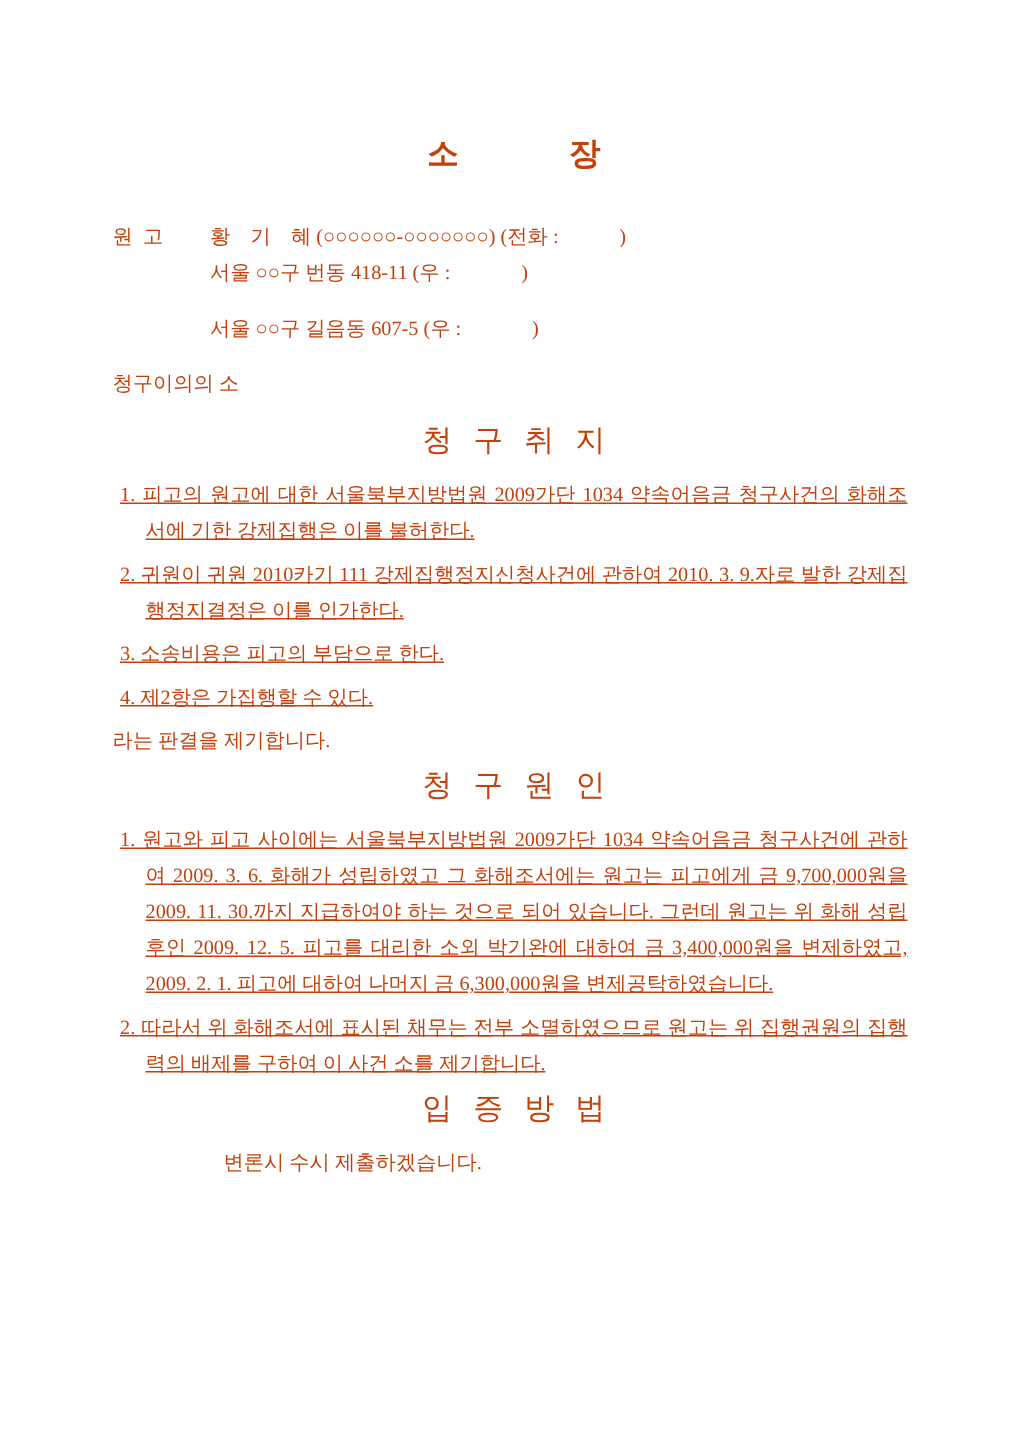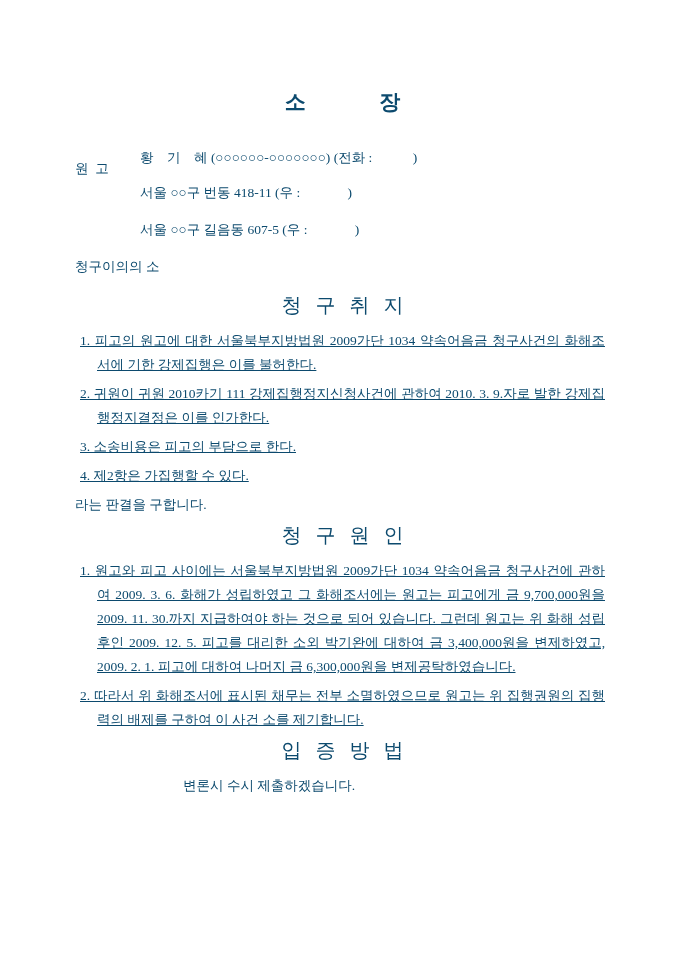--- a/index.html
+++ b/index.html
@@ -3,58 +3,58 @@
 <meta charset="utf-8">
 <style>
   html, body { margin: 0; padding: 0; background: #ffffff; }
   .page {
     position: relative;
     width: 680px;
     height: 962px;
     box-sizing: border-box;
     padding: 88px 70px 30px 75px;
     background: #ffffff;
-    color: #0c4a6e;
+    color: #c2410c;
     font-family: "Liberation Serif", "DejaVu Serif", serif;
     font-size: 13.5px;
     line-height: 24px;
     overflow: hidden;
   }
   .doc-title {
     margin: 0 0 30px 0;
     font-size: 21px;
     font-weight: bold;
     line-height: 28px;
     text-align: center;
     white-space: pre;
   }
   .party-block { margin: 0 0 13px 0; }
   .party-line { display: flex; }
-  .party-role { flex: none; width: 65px; white-space: pre; margin-top: 11px; }
+  .party-role { flex: none; width: 65px; white-space: pre; }
   .party-rest { white-space: pre; }
   .party-address { margin-left: 65px; white-space: pre; }
   .case-type { margin: 12px 0 14px 0; }
   .sec-heading {
     margin: 6px 0 12px 0;
     font-size: 20px;
     font-weight: normal;
     text-align: center;
     white-space: pre;
     word-spacing: 2px;
   }
   .num-list { margin: 0; }
   .li {
     margin: 5px;
     padding-left: 17px;
     text-indent: -17px;
     text-align: justify;
     text-decoration: underline;
   }
   .closing { margin: 0; }
-  .evidence-note { margin: 12px 0 12px 108px; }
+  .evidence-note { margin: 12px 0 12px 74px; }
   .attach-list { margin: 12px 0 0 77px; }
   .attach-row { display: grid; grid-template-columns: 268px 1fr; }
 </style>
 </head>
 <body>
 
 <div class="page">
 
   <h1 class="doc-title">소              장</h1>
 
@@ -72,21 +72,21 @@
 
   <div class="case-type">청구이의의 소</div>
 
   <h2 class="sec-heading">청  구  취  지</h2>
   <div class="num-list">
     <p class="li">1. 피고의 원고에 대한 서울북부지방법원 2009가단 1034 약속어음금 청구사건의 화해조서에 기한 강제집행은 이를 불허한다.</p>
     <p class="li">2. 귀원이 귀원 2010카기 111 강제집행정지신청사건에 관하여 2010. 3. 9.자로 발한 강제집행정지결정은 이를 인가한다.</p>
     <p class="li">3. 소송비용은 피고의 부담으로 한다.</p>
     <p class="li">4. 제2항은 가집행할 수 있다.</p>
   </div>
-  <p class="closing">라는 판결을 구합니다.</p>
+  <p class="closing">라는 판결을 제기합니다.</p>
 
   <h2 class="sec-heading">청  구  원  인</h2>
   <div class="num-list">
     <p class="li">1. 원고와 피고 사이에는 서울북부지방법원 2009가단 1034 약속어음금 청구사건에 관하여 2009. 3. 6. 화해가 성립하였고 그 화해조서에는 원고는 피고에게 금 9,700,000원을 2009. 11. 30.까지 지급하여야 하는 것으로 되어 있습니다. 그런데 원고는 위 화해 성립 후인 2009. 12. 5. 피고를 대리한 소외 박기완에 대하여 금 3,400,000원을 변제하였고, 2009. 2. 1. 피고에 대하여 나머지 금 6,300,000원을 변제공탁하였습니다.</p>
     <p class="li">2. 따라서 위 화해조서에 표시된 채무는 전부 소멸하였으므로 원고는 위 집행권원의 집행력의 배제를 구하여 이 사건 소를 제기합니다.</p>
   </div>
 
   <h2 class="sec-heading">입  증  방  법</h2>
   <p class="evidence-note">변론시 수시 제출하겠습니다.</p>
 

